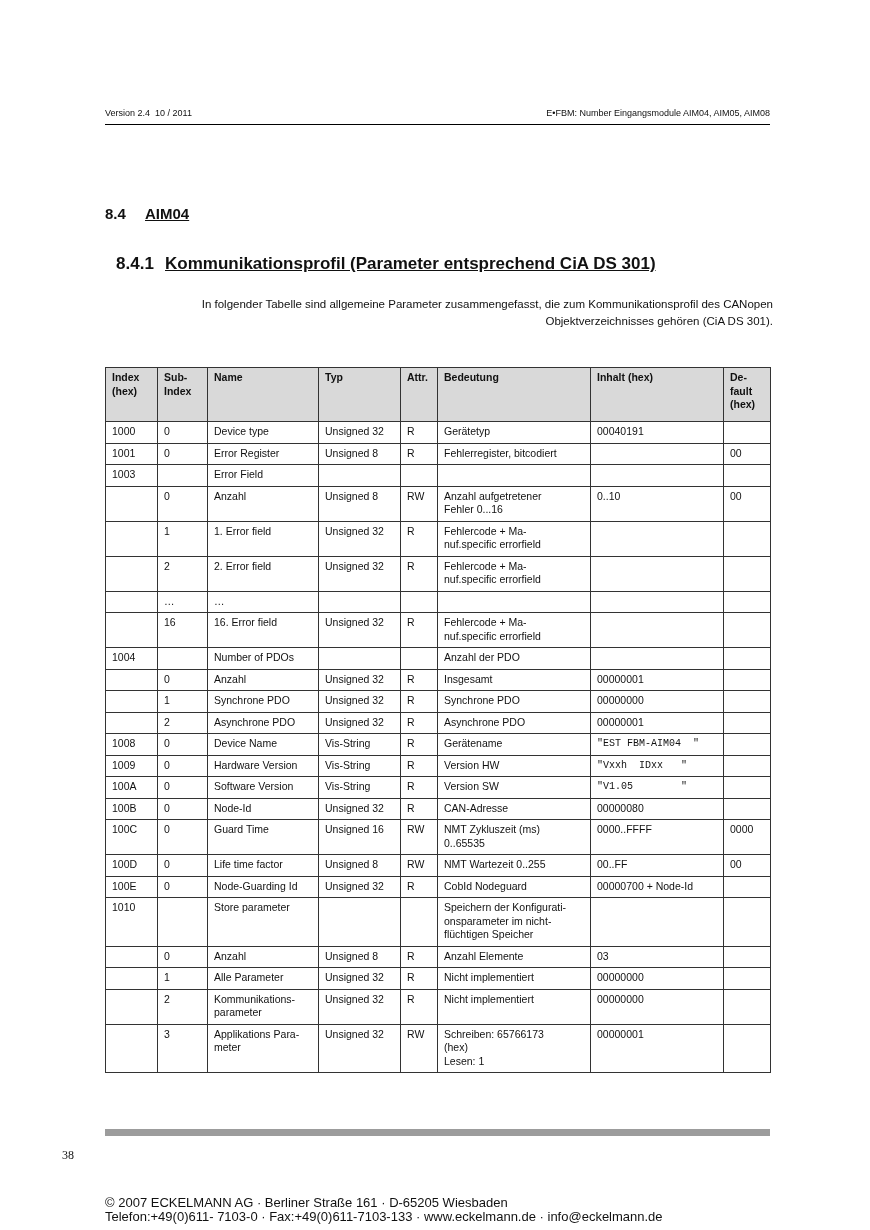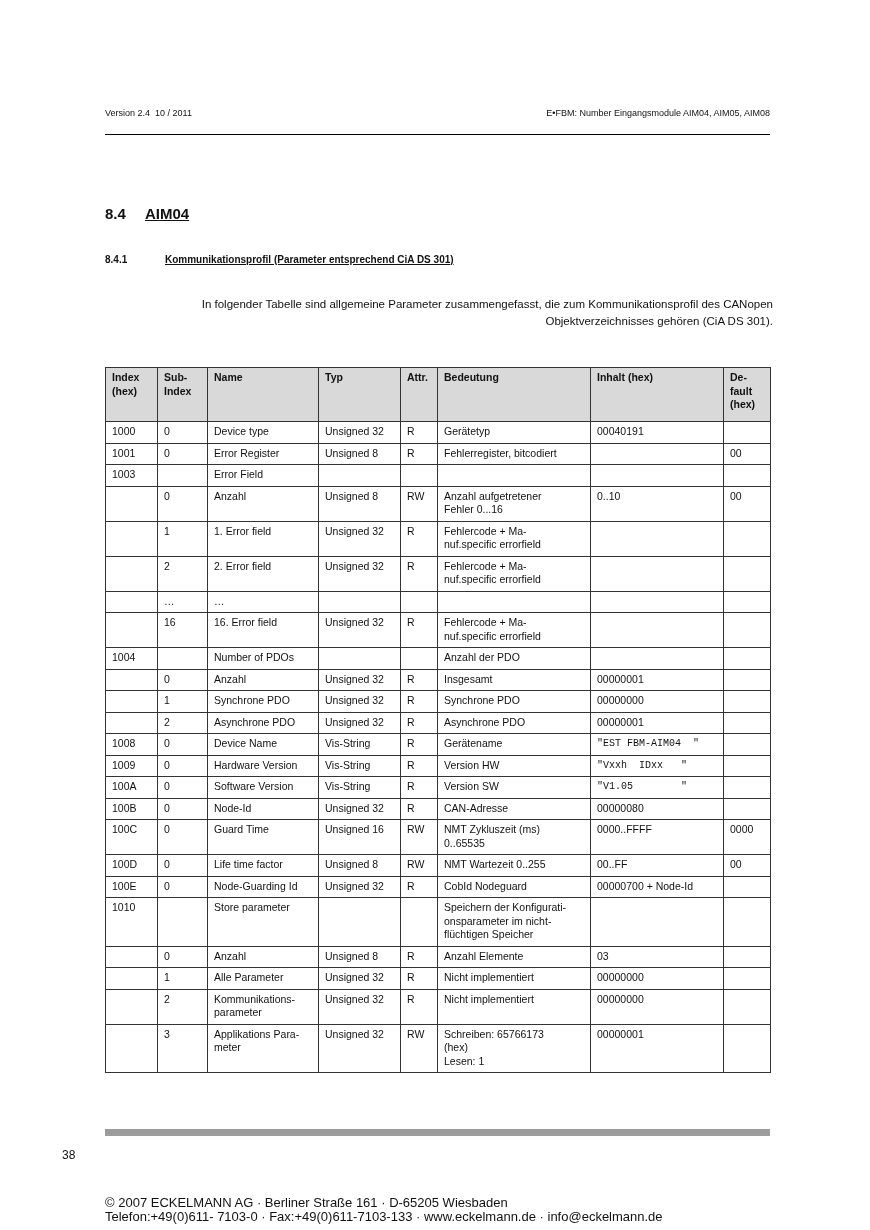--- a/index.html
+++ b/index.html
@@ -17,40 +17,41 @@
   
   .page-header {
     position: absolute;
     top: 108px;
     left: 105px;
     width: 665px;
     display: flex;
     justify-content: space-between;
     font-size: 9px;
     line-height: 11px;
-    padding-bottom: 15px;
+    padding-bottom: 5px;
     border-bottom: 1px solid #000;
   }
   .page-header span { white-space: pre; }
 
   
   .heading1 {
     position: absolute;
     top: 205px;
     left: 105px;
     font-size: 15px;
     font-weight: bold;
   }
   .heading1 .h-num { display: inline-block; width: 40px; }
   .heading2 {
     position: absolute;
     top: 254px;
     left: 105px;
-    font-size: 10px;
+    font-size: 17px;
     font-weight: bold;
+    text-align: center;
   }
   .heading2 .h-num { display: inline-block; width: 60px; }
   .underlined { text-decoration: underline; }
 
   
   .intro {
     position: absolute;
     top: 296px;
     left: 105px;
     width: 668px;
@@ -106,20 +107,21 @@
     left: 105px;
     width: 665px;
     height: 7px;
     background: #9c9c9c;
   }
   .page-number {
     position: absolute;
     top: 1148px;
     left: 62px;
     font-size: 12px;
+    font-family: Liberation Serif, serif;
   }
   .footer-text {
     position: absolute;
     top: 1196px;
     left: 105px;
     width: 665px;
     font-size: 13px;
     line-height: 14px;
   }
 </style>

